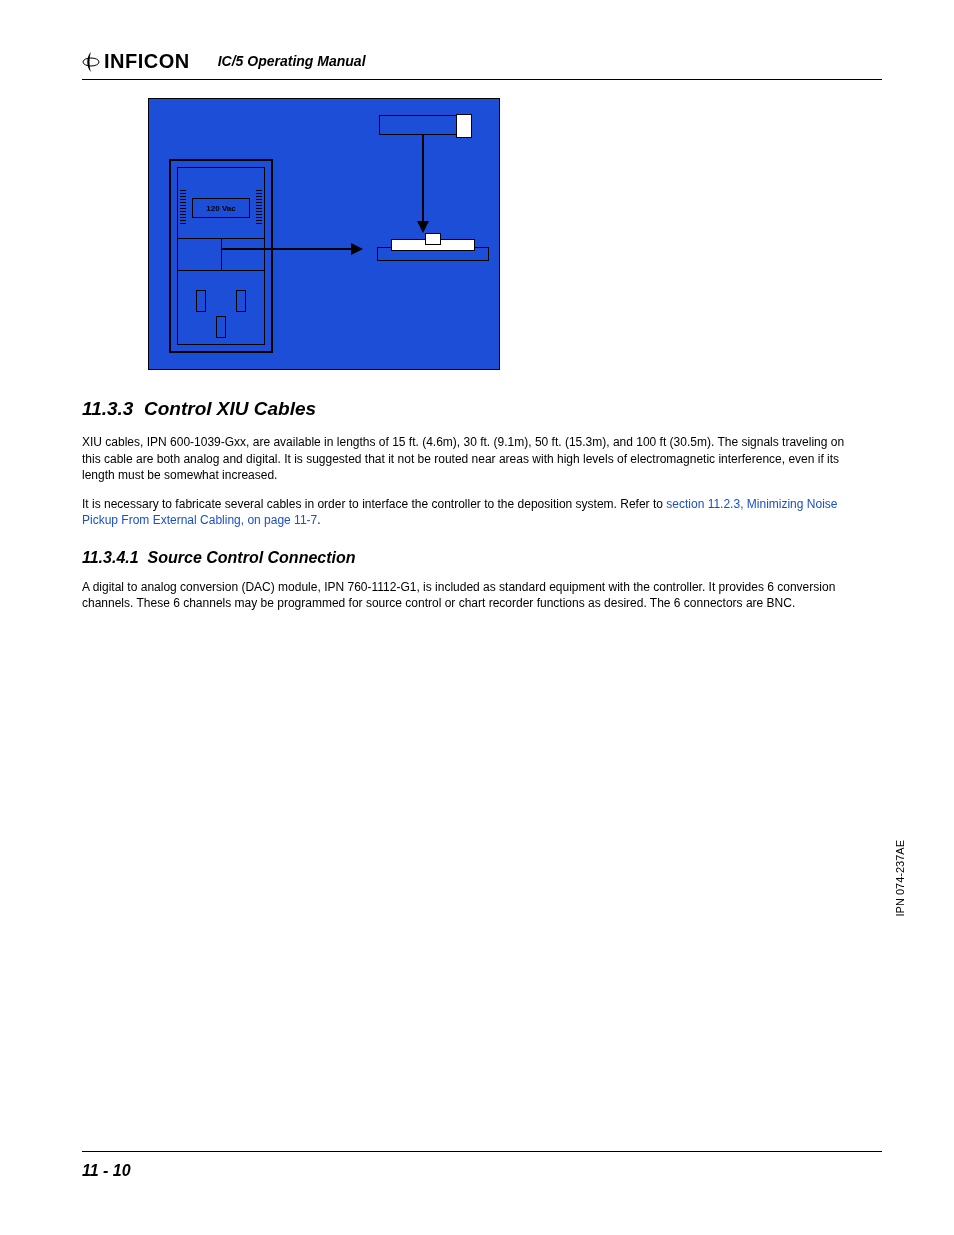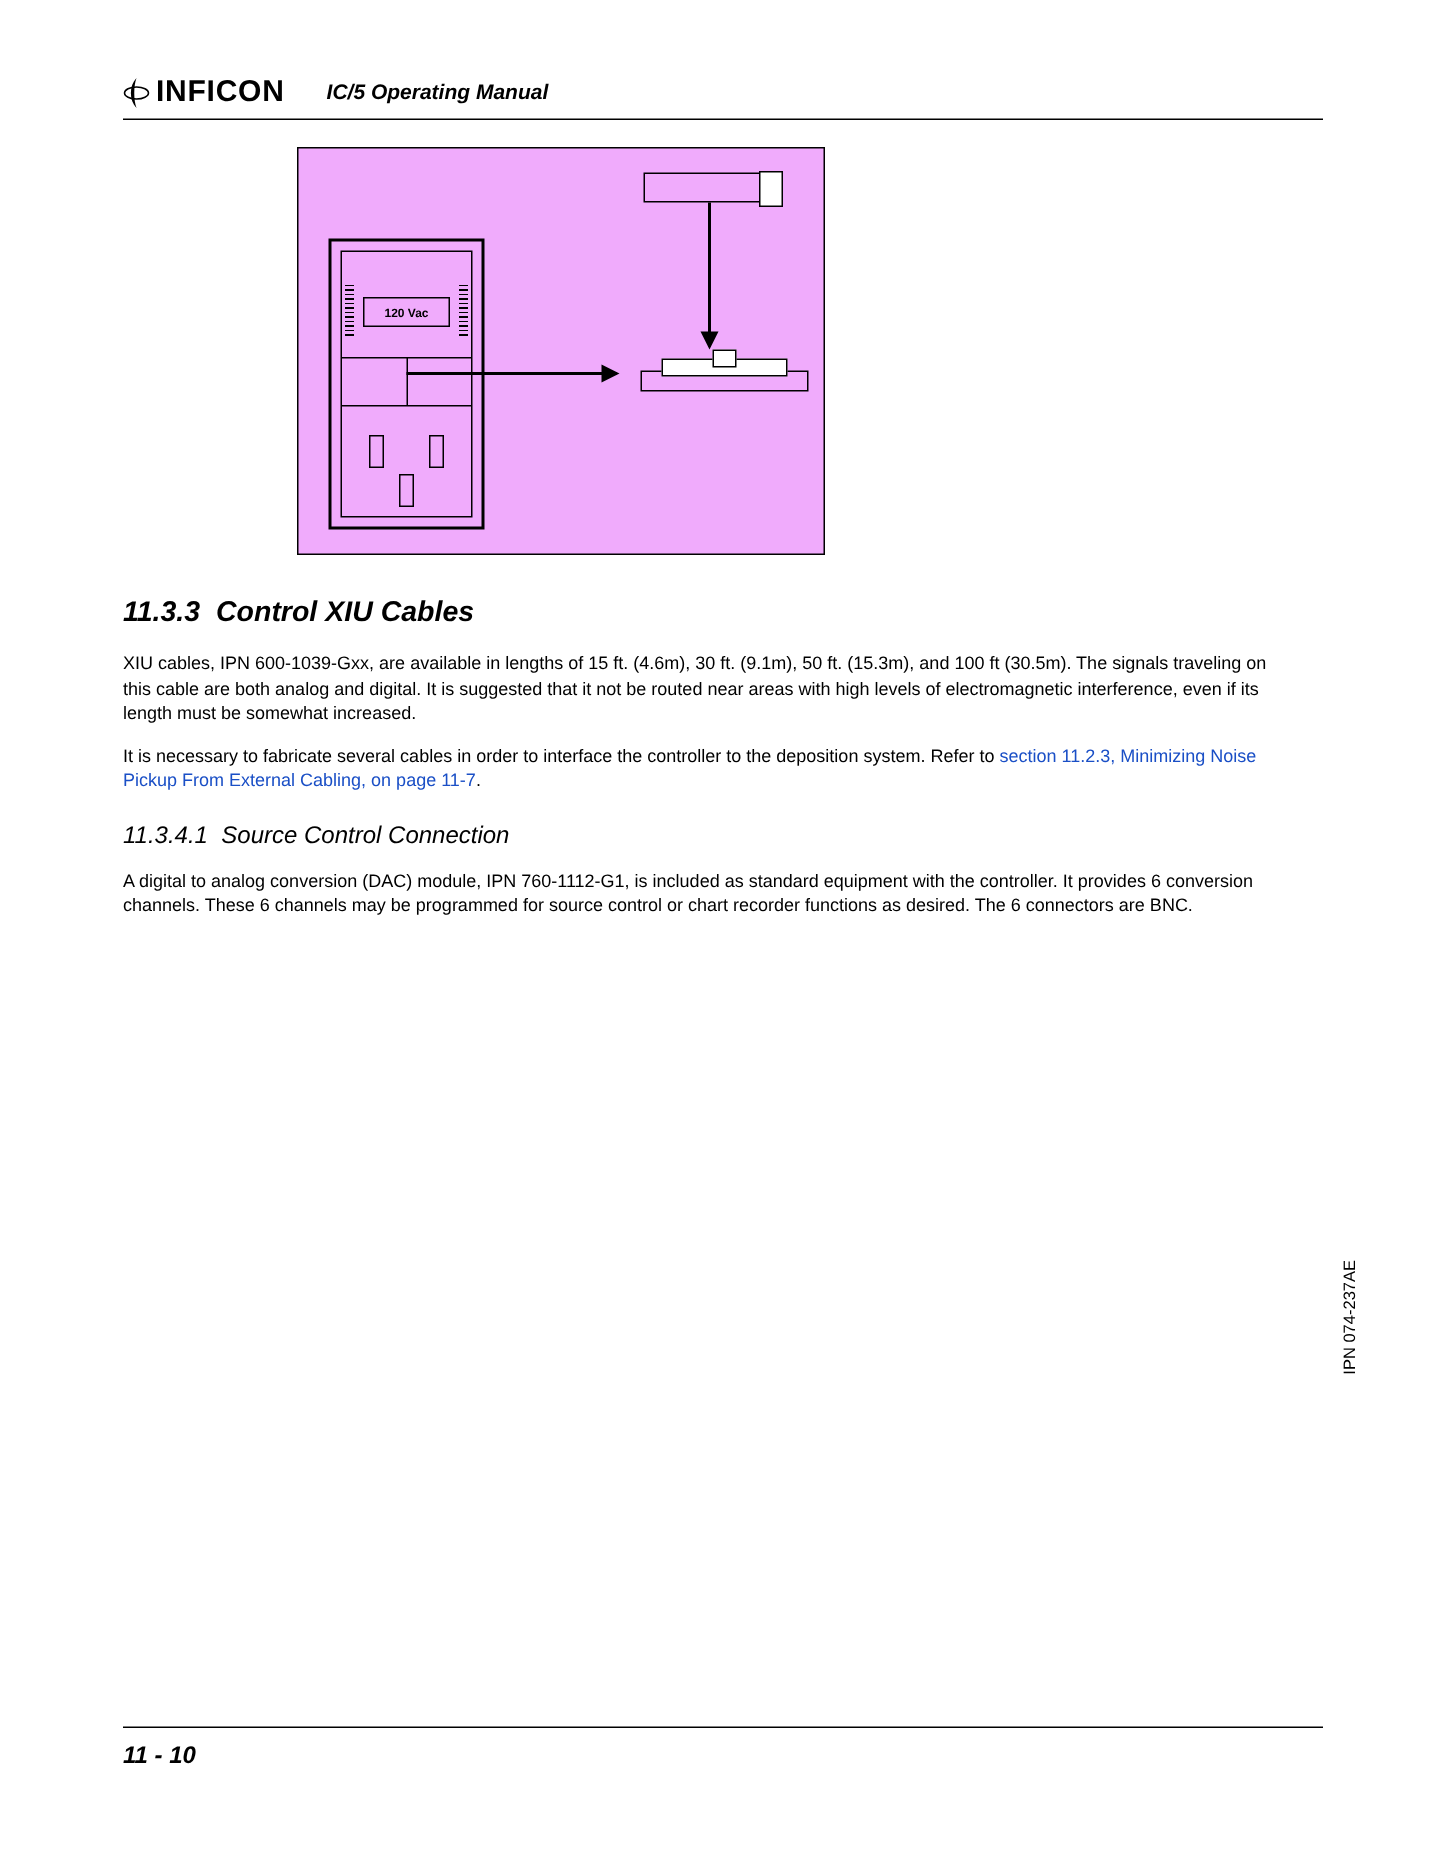--- a/index.html
+++ b/index.html
@@ -47,38 +47,38 @@
     padding-bottom: 2px;
   }
   .figure-caption {
     font-style: italic;
     font-weight: bold;
     font-size: 14px;
     margin-left: 116px;
     margin-bottom: 6px;
   }
   .figure-box {
-    margin-left: 116px;
+    margin-left: 66px;
     width: 350px;
     height: 270px;
     border: 1.5px solid #000;
     position: relative;
-    background: #f0abfc;
+    background: #1d4ed8;
     text-decoration: underline;
   }
   .h2 {
     font-style: italic;
     font-weight: bold;
     font-size: 19px;
     margin-top: 28px;
     margin-bottom: 14px;
   }
   .h3 {
     font-style: italic;
-    font-weight: normal;
+    font-weight: bold;
     font-size: 16px;
     margin-top: 20px;
     margin-bottom: 10px;
   }
   .body-text {
     font-size: 12px;
     line-height: 1.38;
     margin-right: 20px;
     margin-bottom: 8px;
   }

